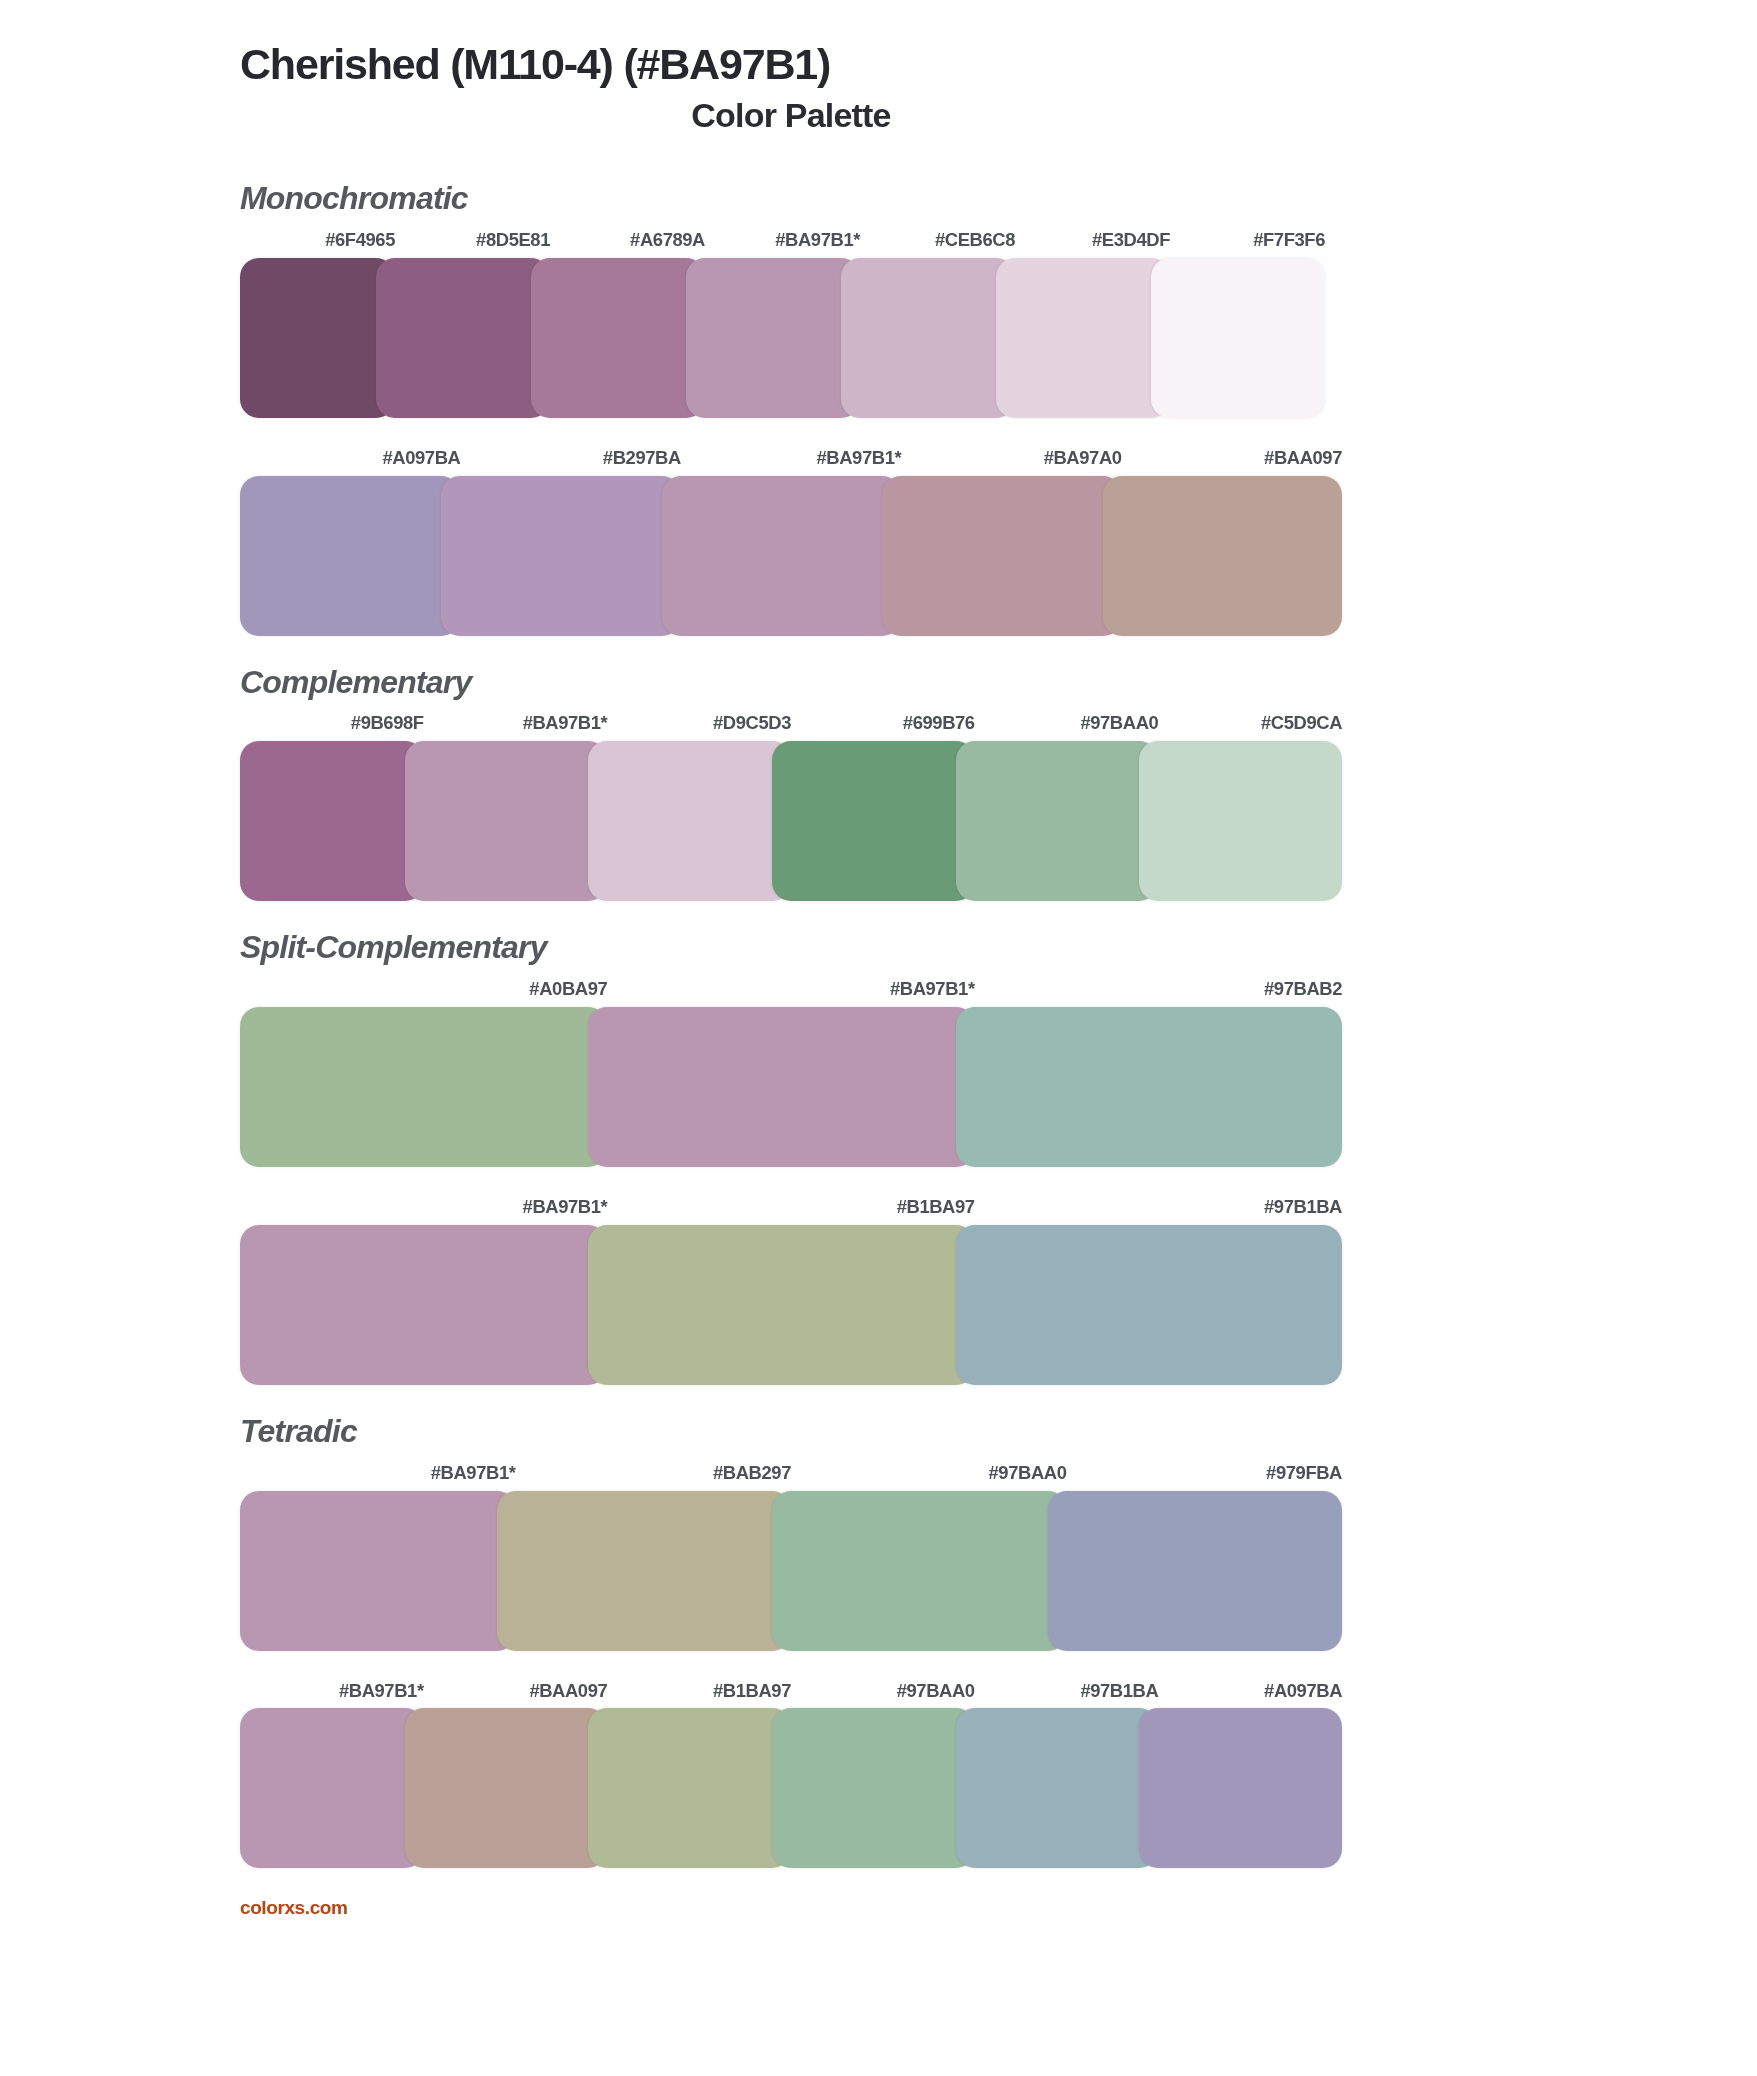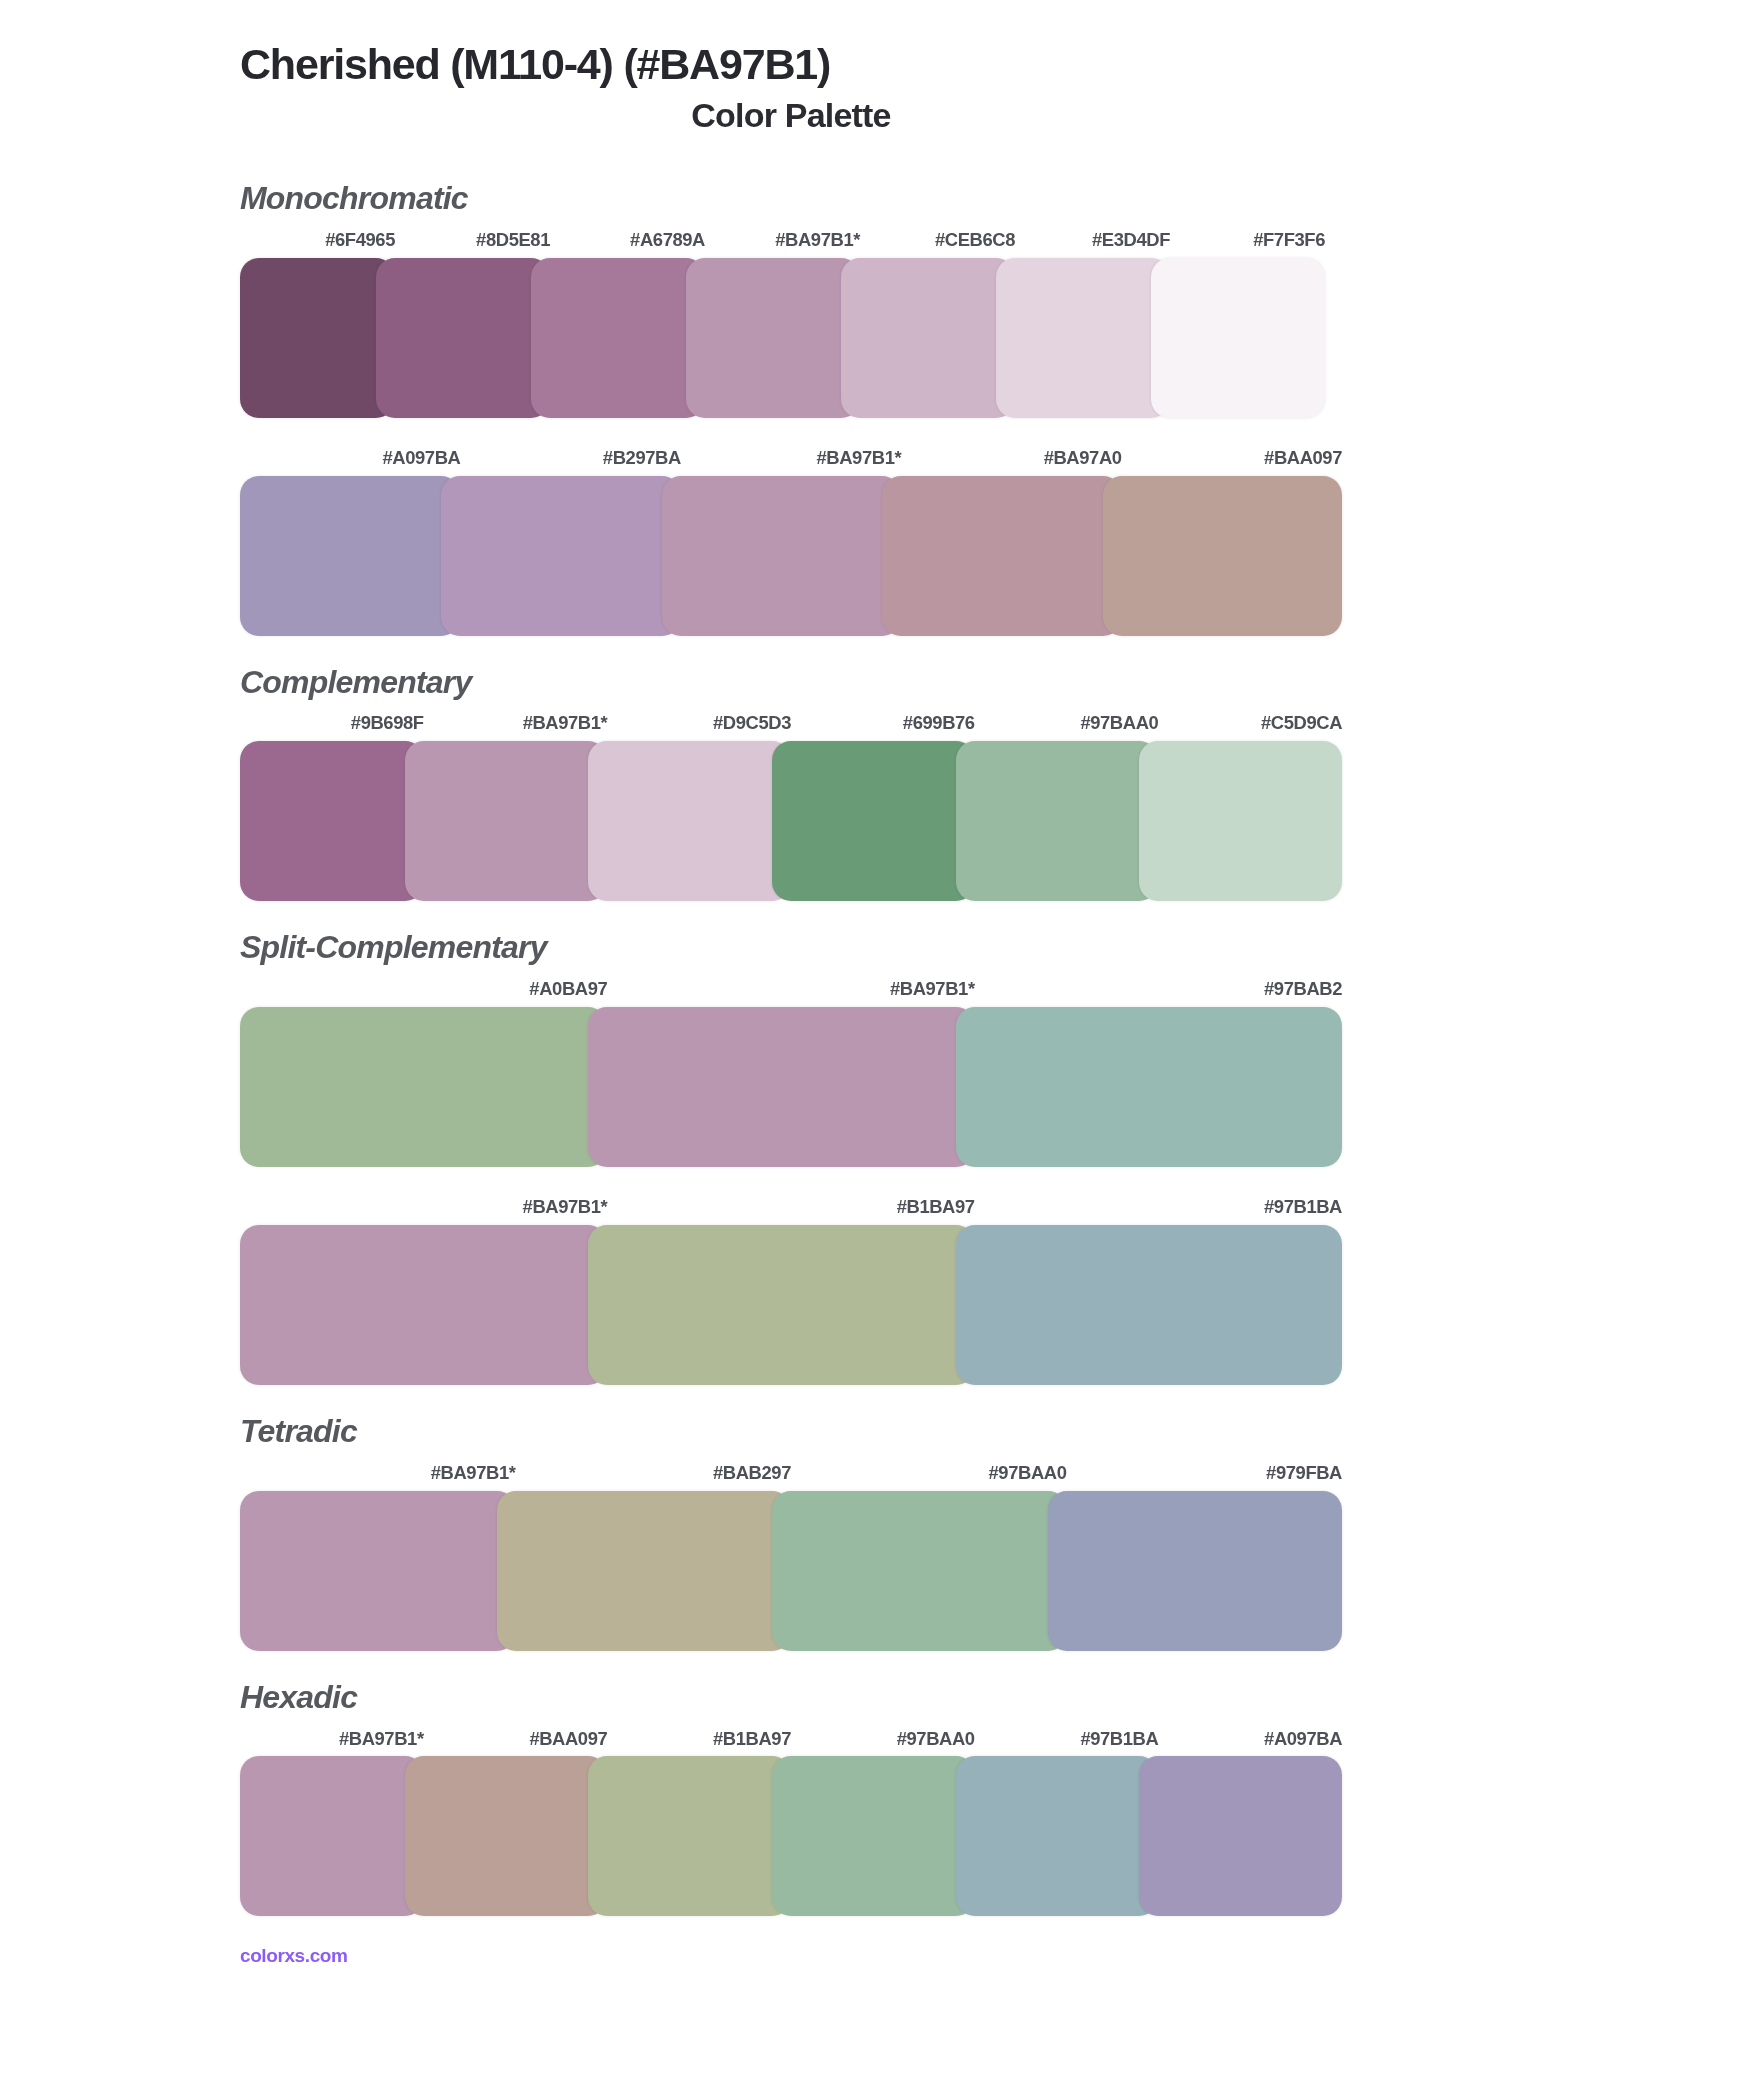--- a/index.html
+++ b/index.html
@@ -94,21 +94,21 @@
     width: 1085px;
   }
   .footer {
     margin-top: 24px;
     font-size: 19px;
     font-weight: bold;
     letter-spacing: -0.4px;
     color: #ababad;
   }
   .footer a {
-    color: #8b5cf6;
+    color: #c2410c;
     text-decoration: none;
     cursor: pointer;
   }
 </style>
 </head>
 <body>
 
 <div class="page">
   <h1 class="page-title">Cherished (M110-4) (#BA97B1)</h1>
   <h2 class="page-subtitle">Color Palette</h2>
@@ -260,21 +260,20 @@
           </div>
           <div class="swatch-cell">
             <div class="swatch" style="background-color: rgb(151, 186, 160);"></div>
           </div>
           <div class="swatch-cell">
             <div class="swatch" style="background-color: rgb(151, 159, 186);"></div>
           </div>
         </div>
       </div>
       <div class="section cols-6">
-        <h3 class="section-title">Hexadic</h3>
         <div class="labels-row">
           <div class="label-cell">#BA97B1*</div>
           <div class="label-cell">#BAA097</div>
           <div class="label-cell">#B1BA97</div>
           <div class="label-cell">#97BAA0</div>
           <div class="label-cell">#97B1BA</div>
           <div class="label-cell">#A097BA</div>
         </div>
         <div class="palette-row">
           <div class="swatch-cell">

